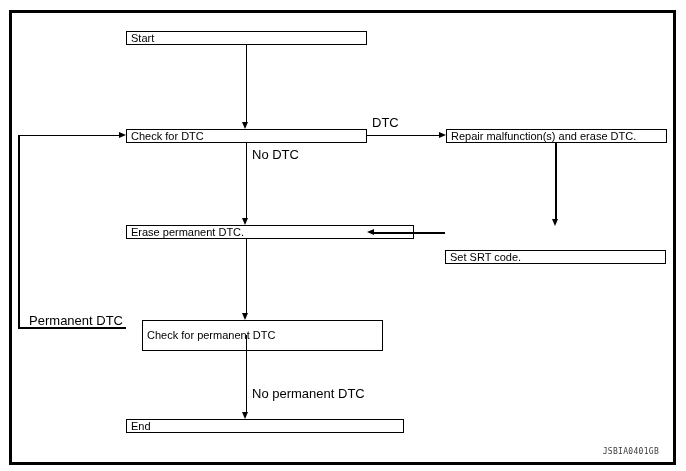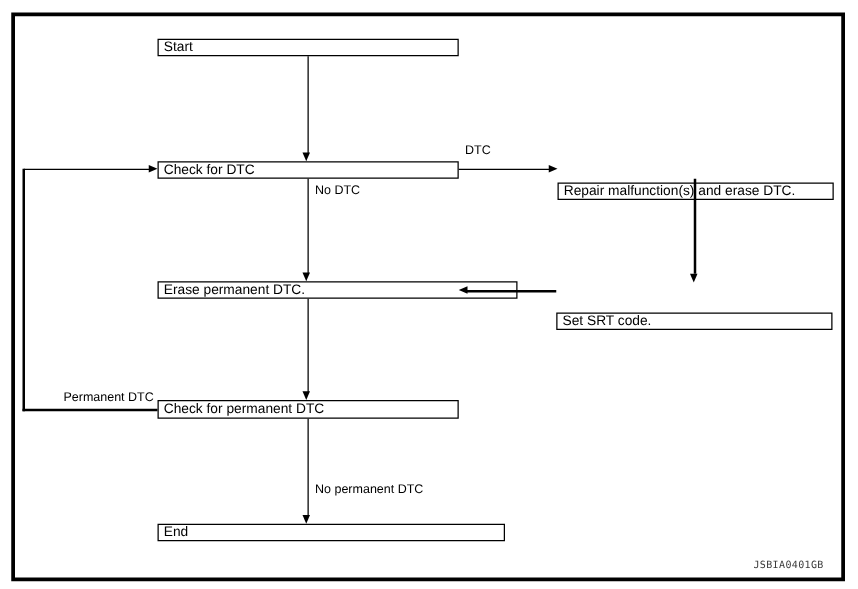--- a/index.html
+++ b/index.html
@@ -63,42 +63,42 @@
     border-bottom: 3.5px solid transparent;
     border-left: 7px solid #000000;
   }
   .arrow.left {
     border-top: 3.5px solid transparent;
     border-bottom: 3.5px solid transparent;
     border-right: 7px solid #000000;
   }
   .edge-label {
     position: absolute;
-    font-size: 10px;
+    font-size: 13px;
     line-height: 1;
     white-space: nowrap;
     background: #ffffff;
   }
   .watermark {
     position: absolute;
     right: 27px;
     top: 448px;
     font-family: "DejaVu Sans Mono", monospace;
     font-size: 8px;
     line-height: 1;
     color: #3a3a3a;
     letter-spacing: 0.3px;
   }
   
   #node-start            { left: 126px; top: 31px;  width: 241px; height: 14px; }
   #node-check-dtc        { left: 126px; top: 129px; width: 241px; height: 14px; }
-  #node-repair           { left: 446px; top: 146px; width: 221px; height: 14px; }
+  #node-repair           { left: 446px; top: 129px; width: 221px; height: 14px; }
   #node-erase-permanent  { left: 126px; top: 225px; width: 288px; height: 14px; }
   #node-set-srt          { left: 445px; top: 226px; width: 221px; height: 14px; margin-top: 24px; }
-  #node-check-permanent  { left: 126px; top: 320px; width: 241px; height: 15px; }
+  #node-check-permanent  { left: 142px; top: 320px; width: 241px; height: 31px; }
   #node-end              { left: 126px; top: 419px; width: 278px; height: 14px; }
   
   #conn-start-check      { left: 245.5px; top: 45px;  height: 78px; }
   #arr-start-check       { left: 242px;   top: 122px; }
   #conn-check-erase      { left: 245.5px; top: 143px; height: 76px; }
   #arr-check-erase       { left: 242px;   top: 218px; }
   #conn-erase-checkperm  { left: 245.5px; top: 239px; height: 75px; }
   #arr-erase-checkperm   { left: 242px;   top: 313px; }
   #conn-checkperm-end    { left: 245.5px; top: 335px; height: 77px; }
   #arr-checkperm-end     { left: 242px;   top: 412px; }

